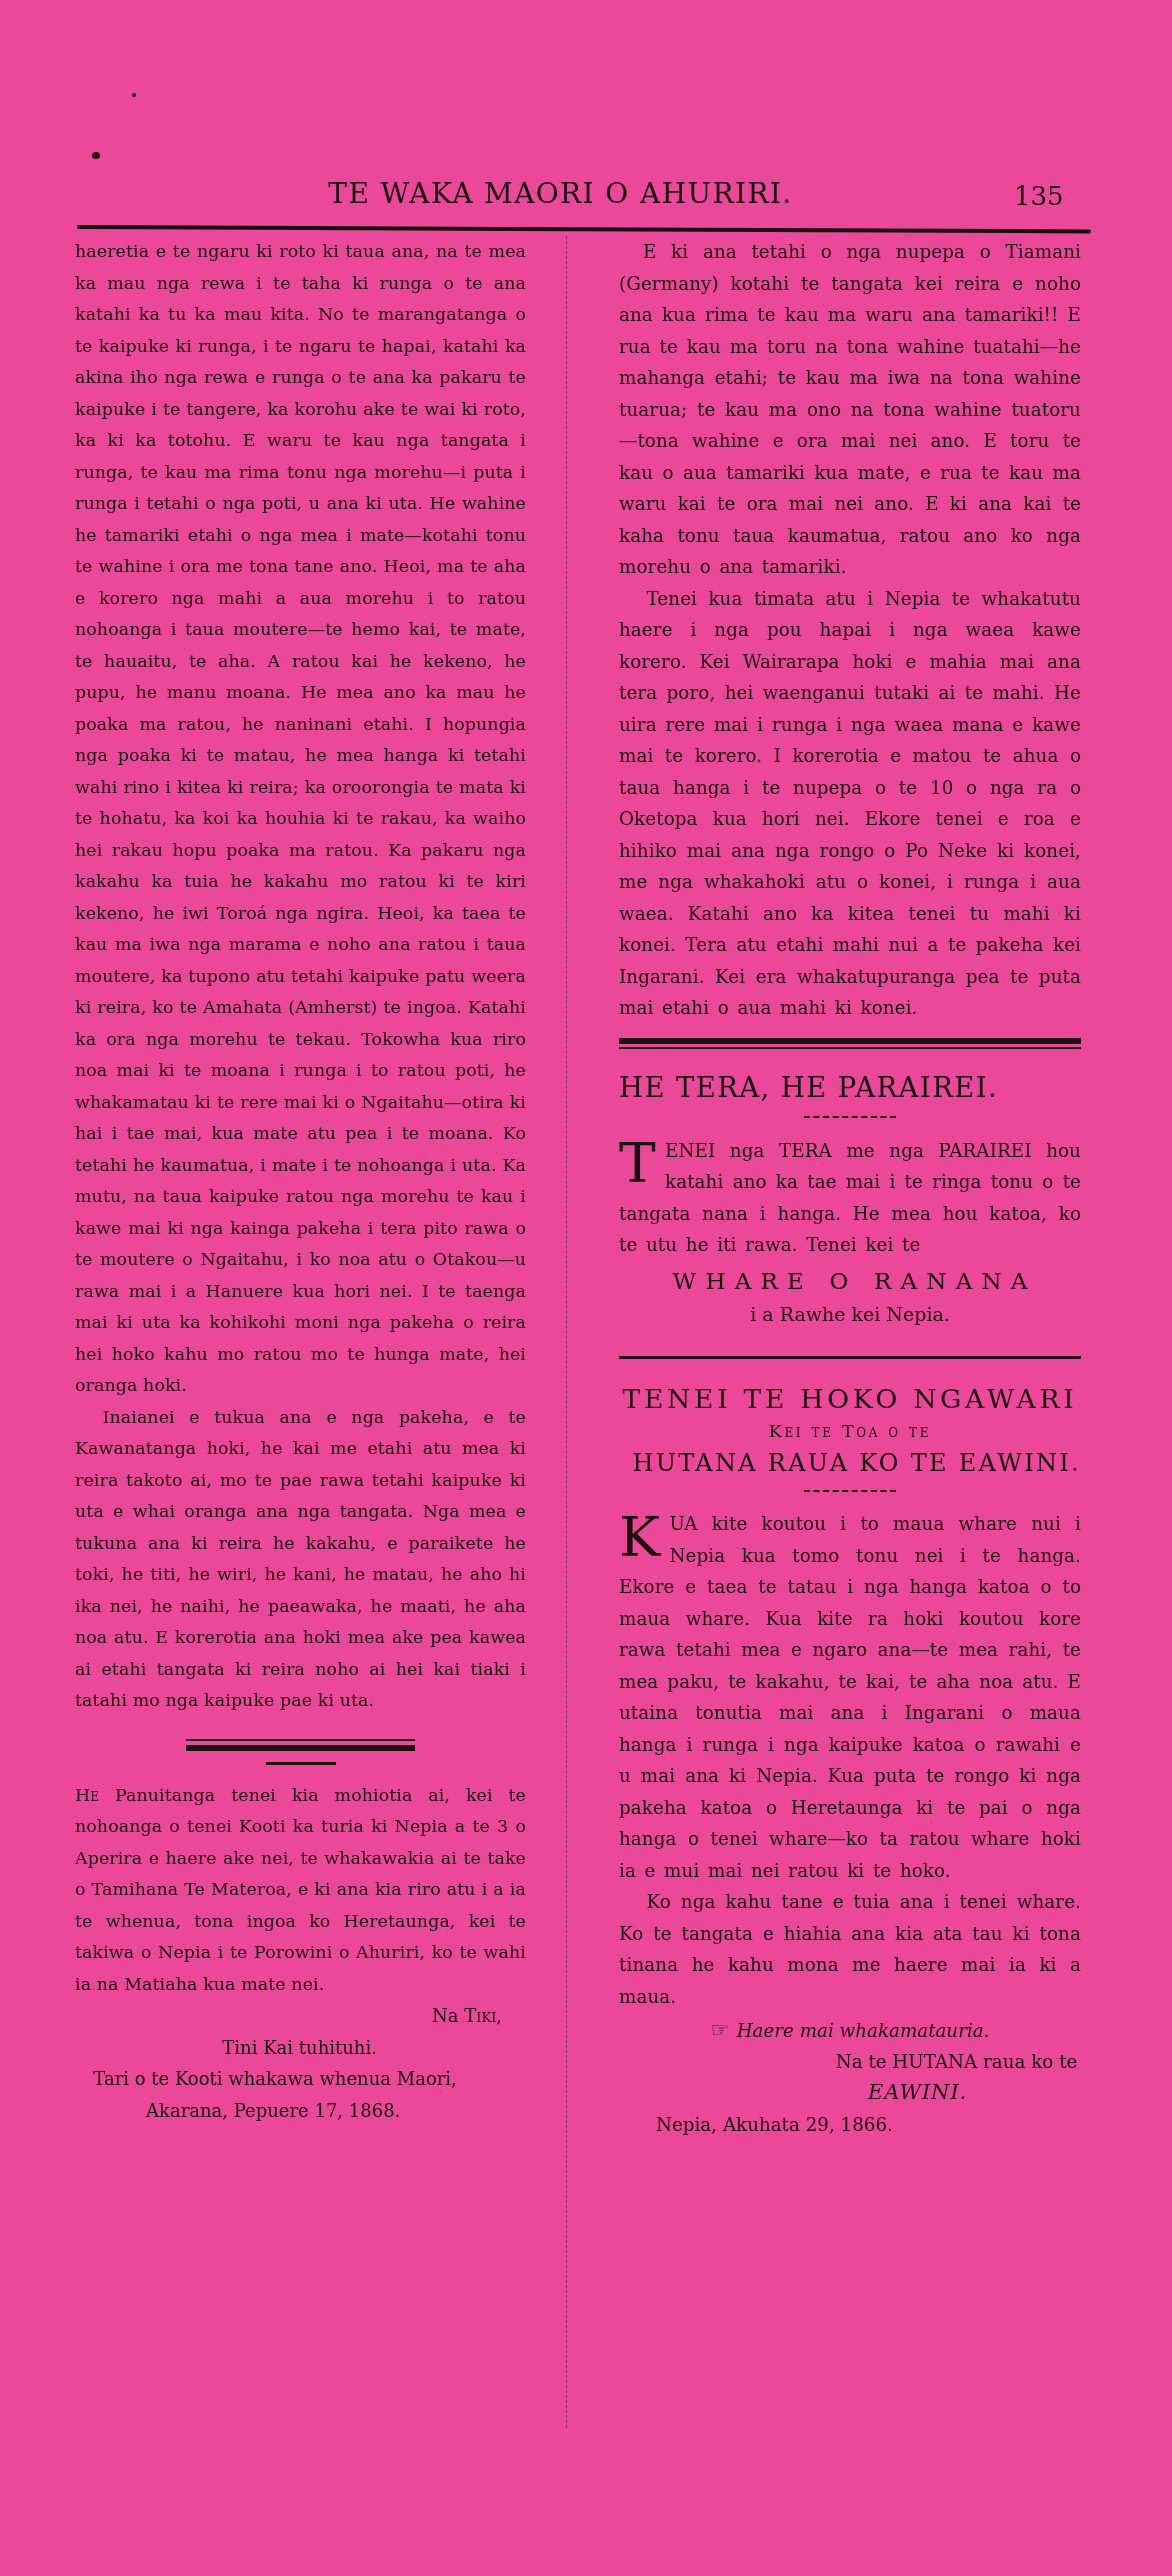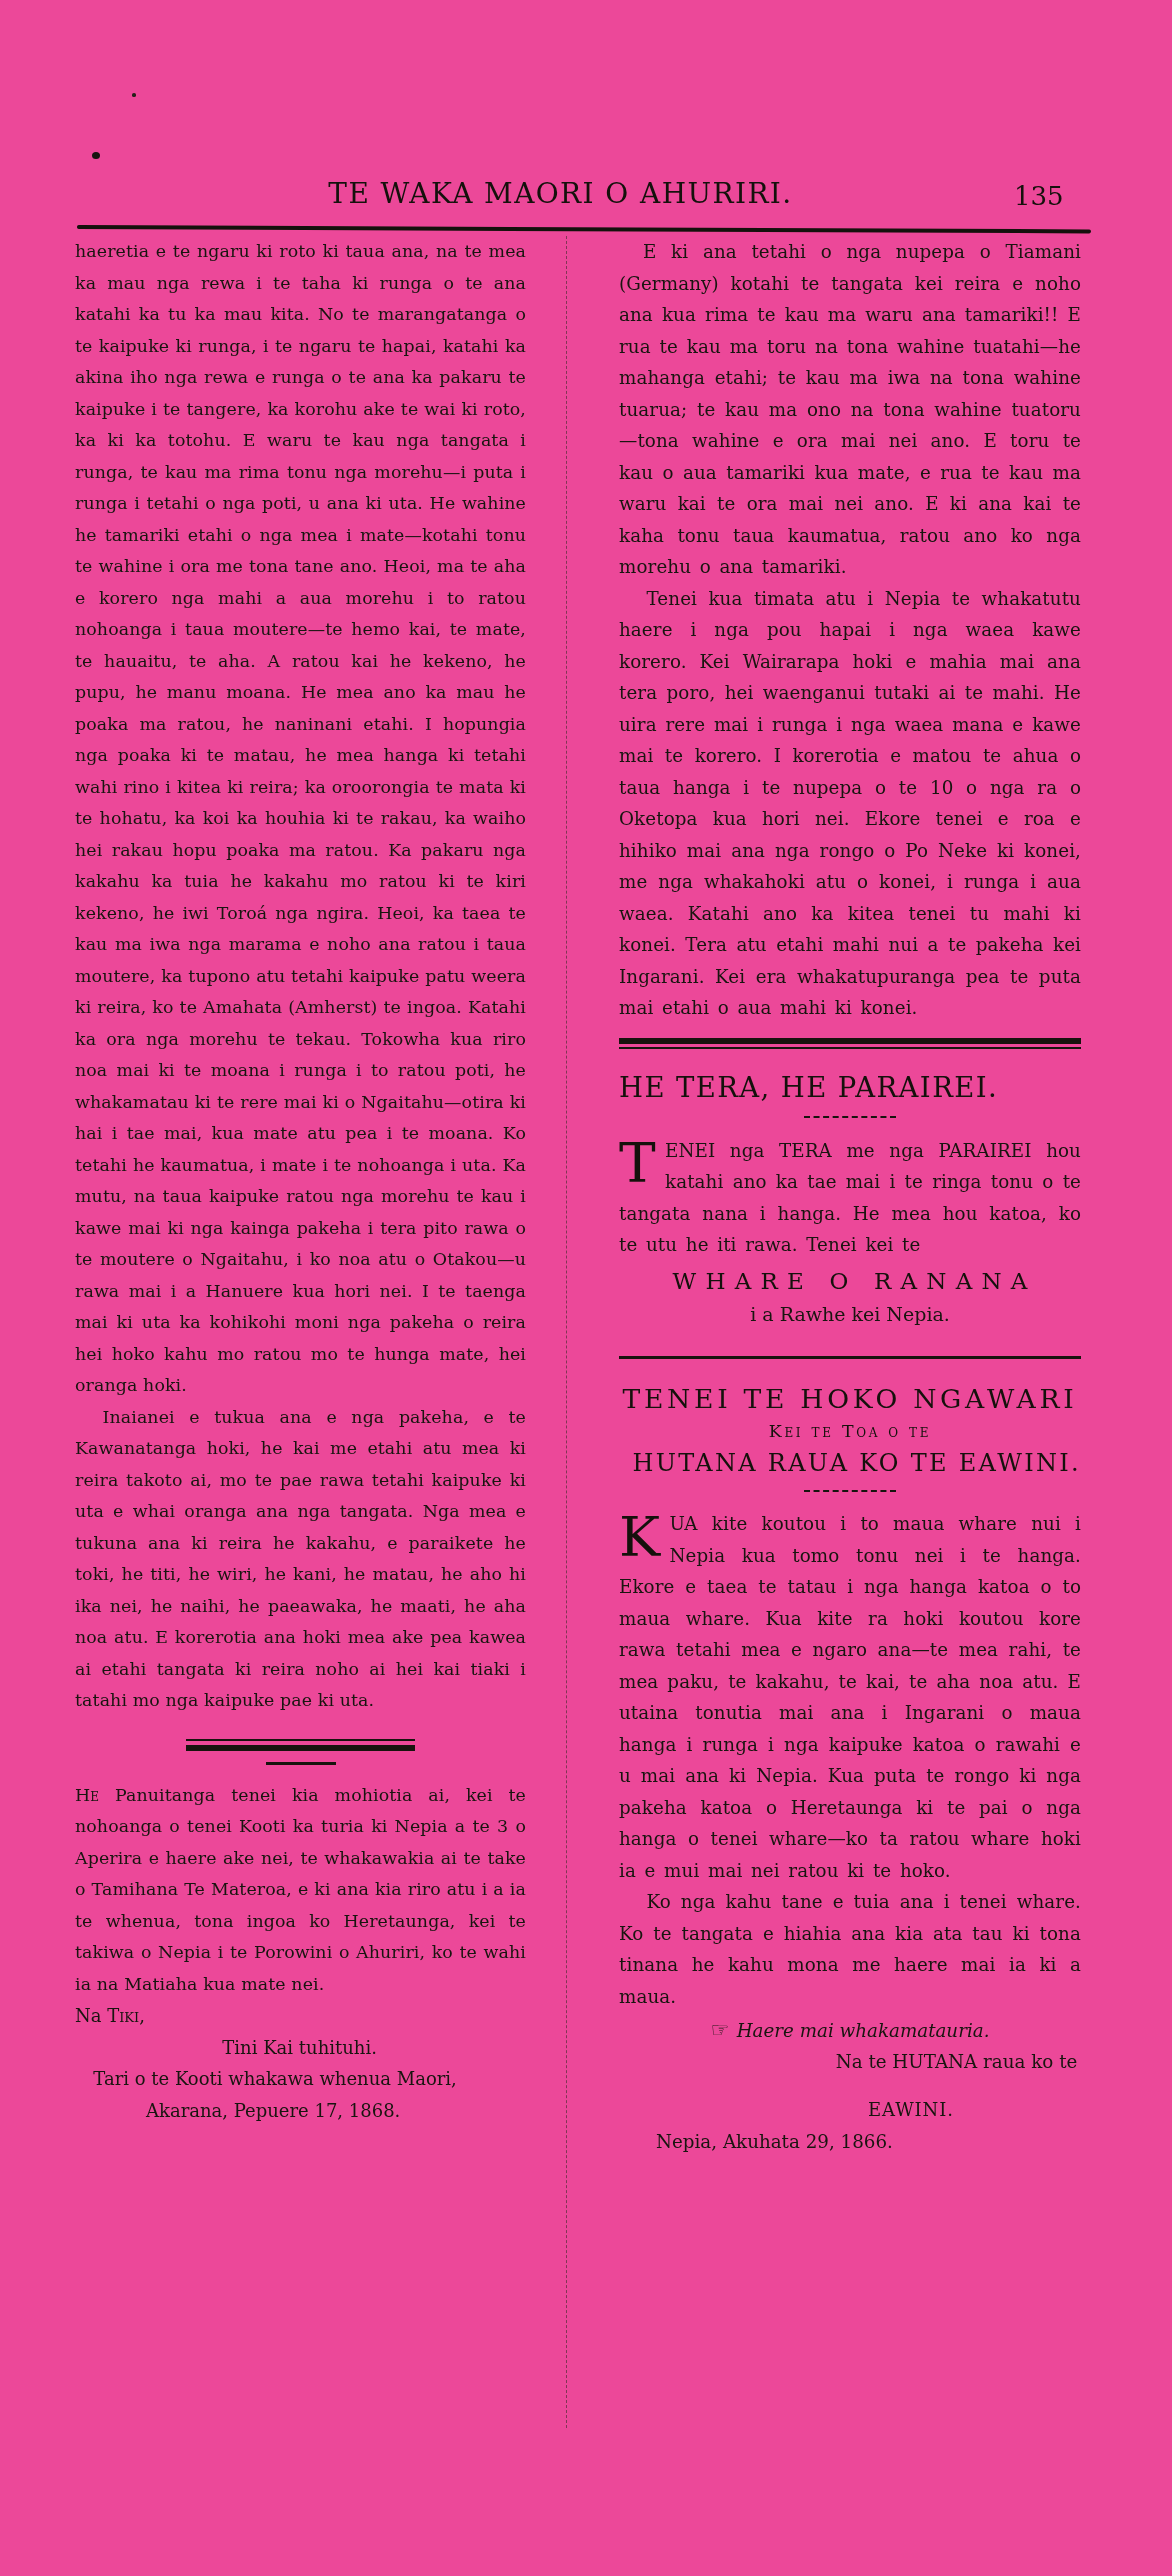--- a/index.html
+++ b/index.html
@@ -44,21 +44,21 @@
 
   
   .lc-divider{width:229px;margin:22px auto 0;}
   .dr-thin{height:2.7px;background:#17130e;margin-bottom:3.7px;}
   .dr-thick{height:6.4px;background:#17130e;}
   .panu-heading{
     text-align:center;font-size:25px;letter-spacing:8.2px;text-indent:8.2px;
     margin-top:16.5px;white-space:nowrap;color:#15110c;
   }
   .short-rule{width:70px;height:2.7px;background:#17130e;margin:11px auto 14.7px;}
-  .sig-right{padding-right:24px;font-size:18px;line-height:31.5px;margin:0;}
+  .sig-right{text-align:right;padding-right:24px;font-size:18px;line-height:31.5px;margin:0;}
   .sig-right2{text-align:center;padding-right:1.8px;font-size:18px;line-height:31.5px;margin:0;}
   .office-line{margin:0 0 0 18.3px;font-size:18px;line-height:31.5px;}
   .dateline-left{margin:0 0 0 71px;font-size:18px;line-height:31.5px;}
 
   
   .full-double-rule{margin-top:14.7px;}
   .fdr-thick{height:5.5px;background:#17130e;}
   .fdr-thin{height:1.8px;background:#17130e;margin-top:3.7px;}
   .single-rule{height:2.7px;background:#17130e;margin-top:26px;}
 
@@ -75,21 +75,21 @@
   .agent-line{text-align:center;font-size:19px;margin-top:5.5px;line-height:31px;}
   .tera-date{margin:1.8px 0 0 42px;font-size:18.3px;line-height:31px;}
 
   .hoko-h1{text-align:center;font-size:26.6px;letter-spacing:3.7px;margin-top:24px;white-space:nowrap;color:#15110c;}
   .hoko-h2{text-align:center;font-size:17.4px;letter-spacing:2.7px;margin-top:7.3px;font-variant:small-caps;color:#15110c;}
   .hoko-h3{text-align:right;font-size:24px;letter-spacing:2.3px;margin-top:7.3px;white-space:nowrap;color:#15110c;}
 
   .tagline{text-align:center;font-style:italic;font-size:18.3px;margin-top:2.7px;line-height:31px;}
   .hand{font-family:"DejaVu Sans",sans-serif;font-style:normal;font-size:21px;margin-right:7.3px;}
   .hoko-sig1{text-align:right;padding-right:3.7px;font-size:18.3px;line-height:31.5px;margin:0;}
-  .hoko-sig2{margin:17px 0 0 249px;font-size:18px;letter-spacing:0.9px;line-height:31.5px;}
+  .hoko-sig2{margin:0 0 0 249px;font-size:21px;letter-spacing:0.9px;line-height:31.5px;font-style:italic;}
   .hoko-date{margin:0 0 0 37px;font-size:18.3px;line-height:31.5px;}
 </style>
 </head>
 <body>
 
 <div class="page">
 
   <div class="speck-small"></div>
   <div class="speck-big"></div>
 

